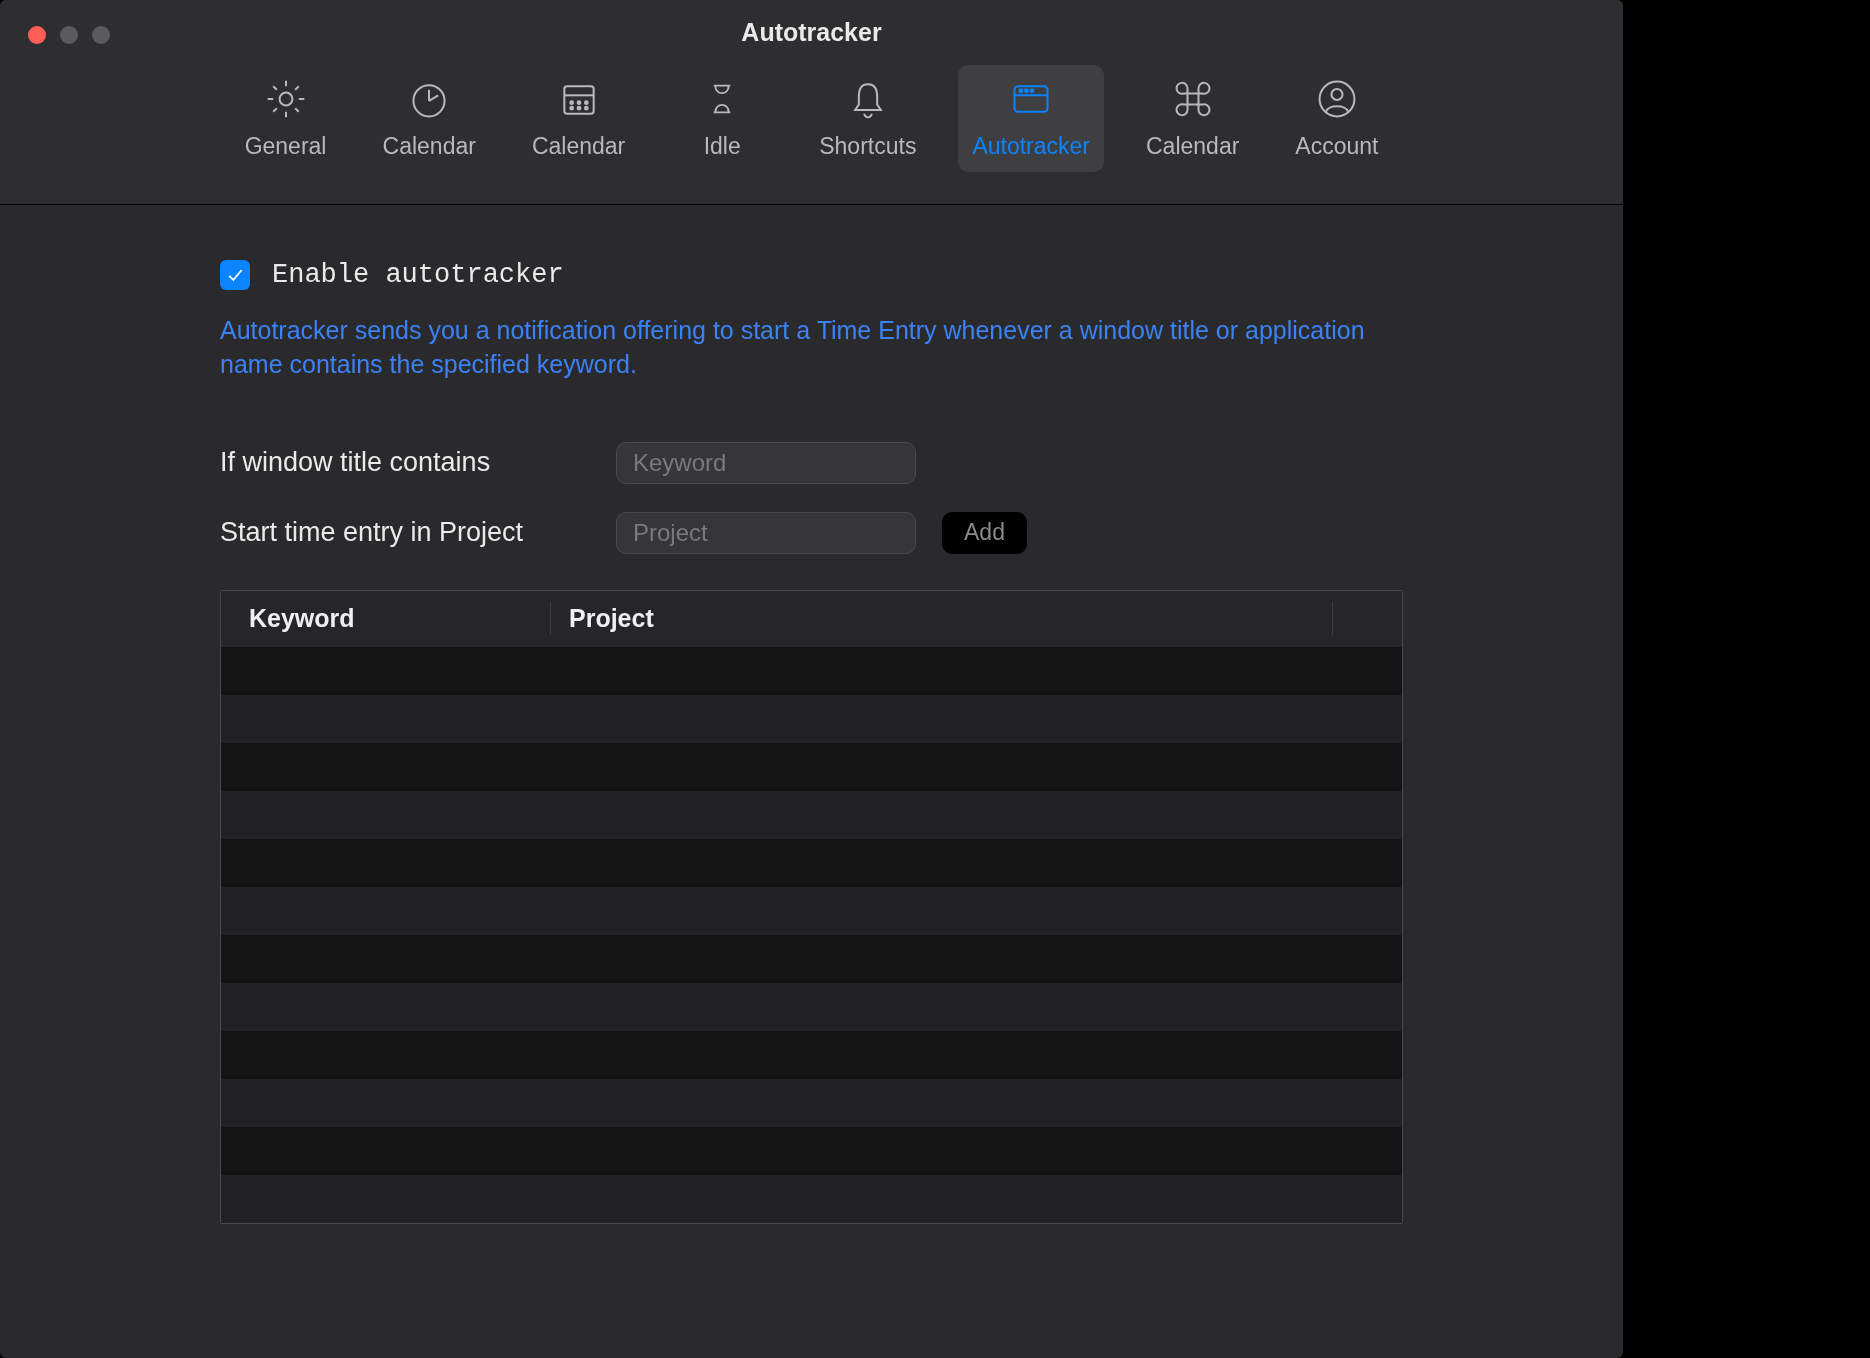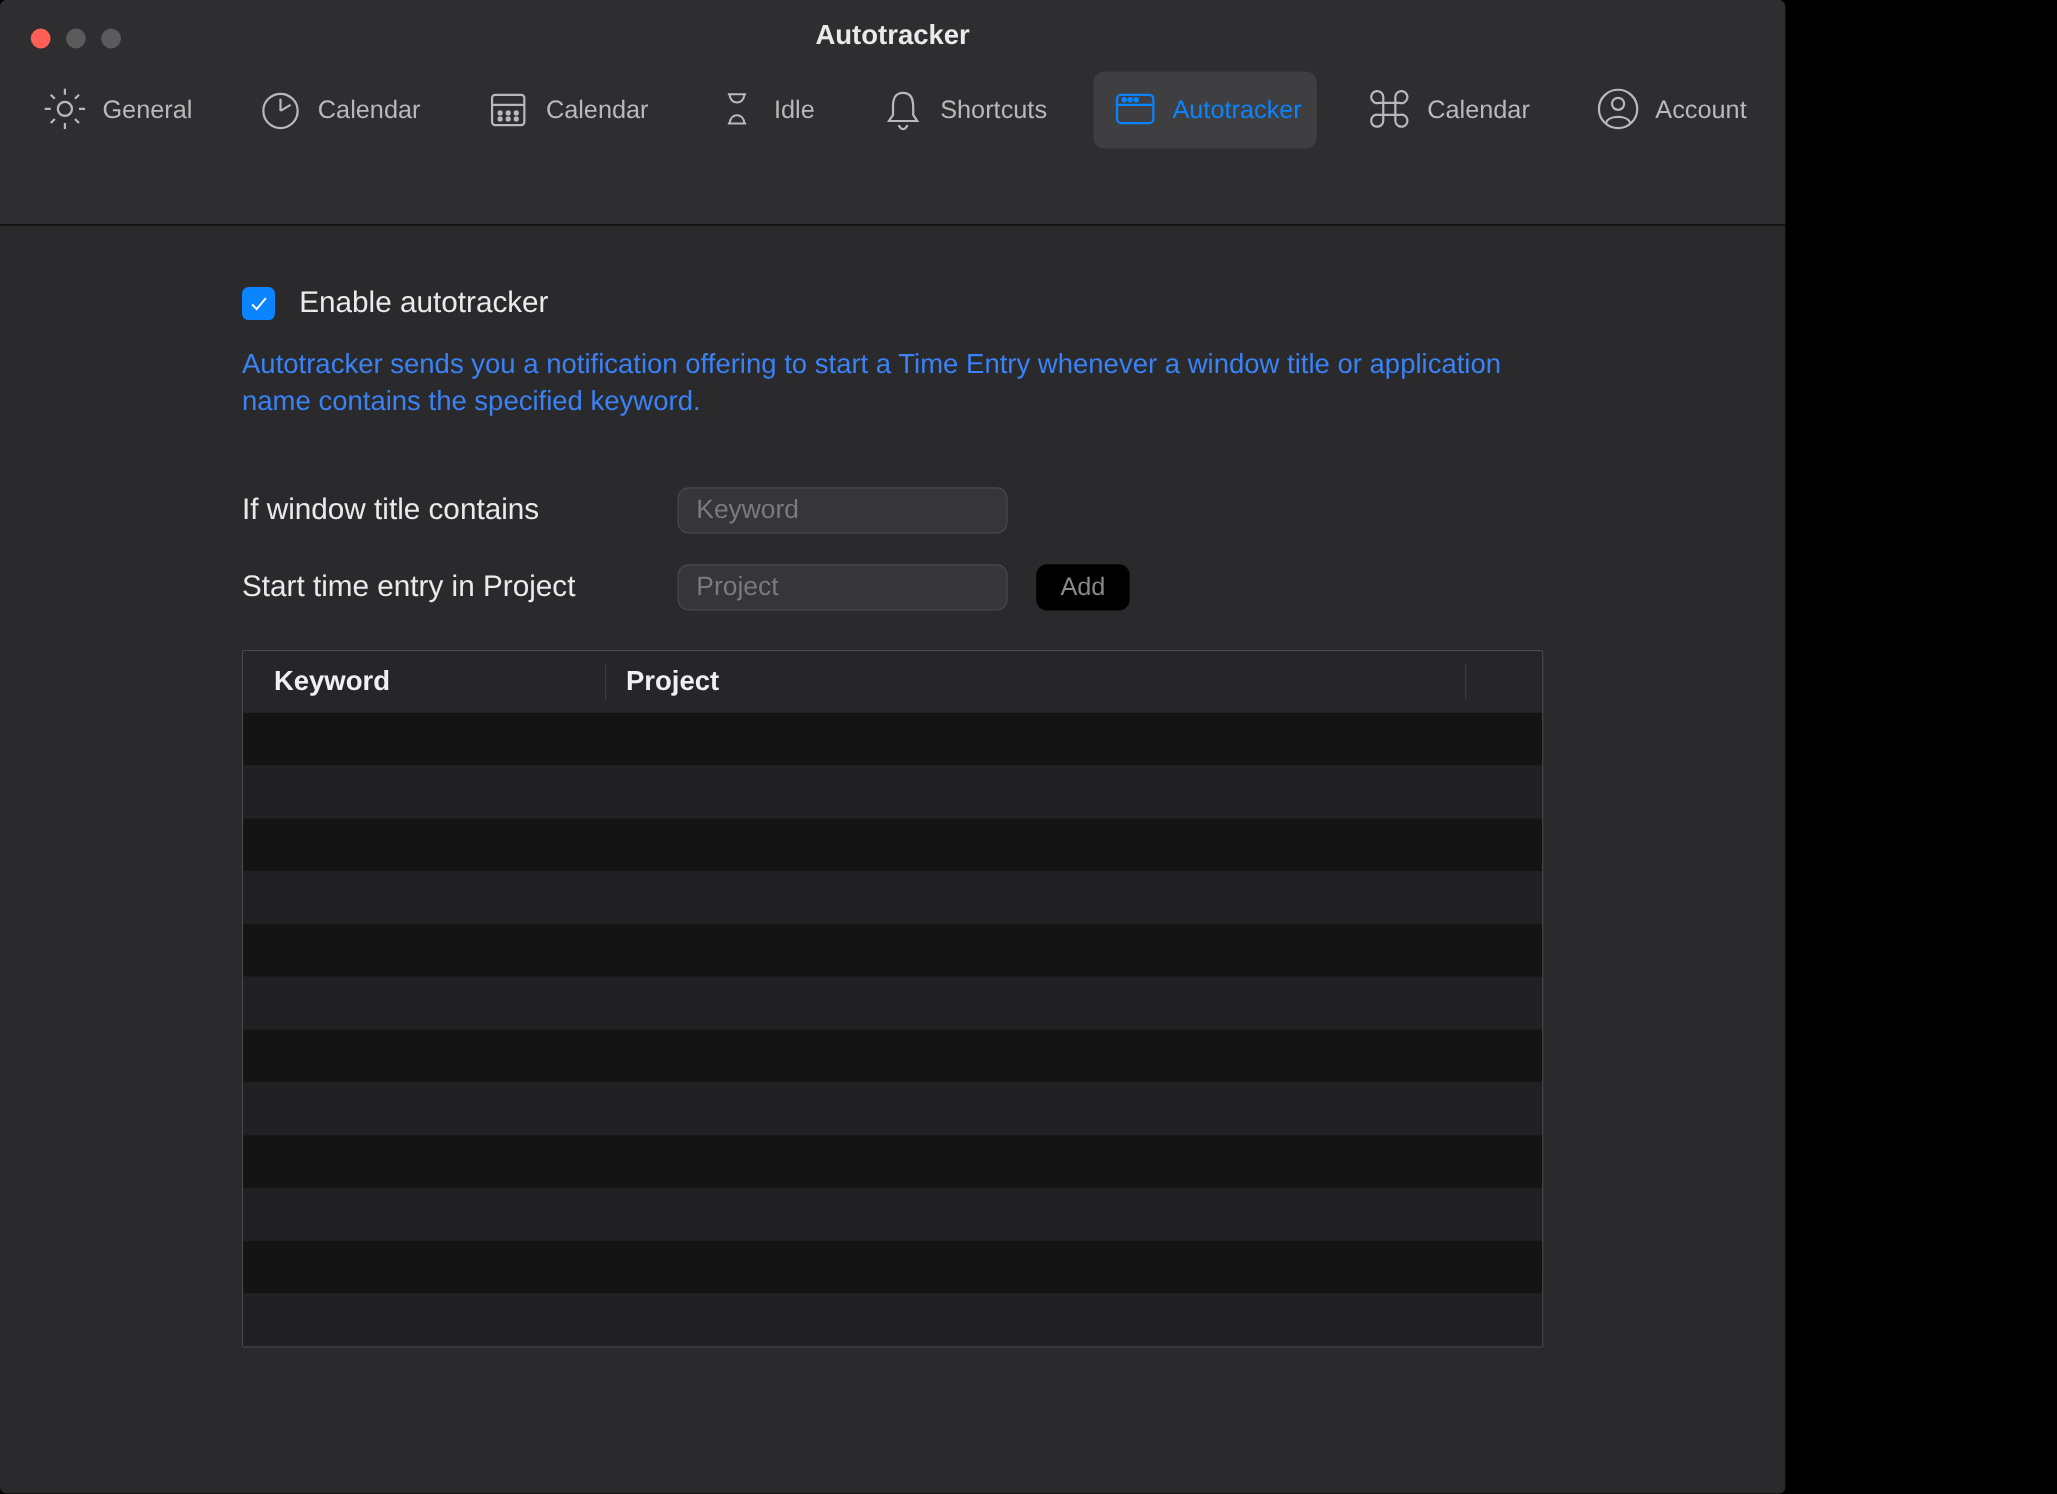--- a/index.html
+++ b/index.html
@@ -51,21 +51,21 @@
   .toolbar {
     position: absolute;
     top: 65px;
     left: 0; right: 0;
     display: flex;
     justify-content: center;
     gap: 28px;
   }
   .tab {
     display: flex;
-    flex-direction: row;
+    flex-direction: column;
     align-items: center;
     justify-content: flex-start;
     gap: 10px;
     padding: 10px 14px 12px 14px;
     border-radius: 10px;
     cursor: pointer;
     color: #b9b9bb;
     min-width: 110px;
   }
   .tab.selected {
@@ -84,20 +84,21 @@
   }
   .content {
     padding: 55px 220px 40px 220px;
     color: #d8d8da;
   }
   .checkbox-row {
     display: flex;
     align-items: center;
     gap: 22px;
     margin-bottom: 24px;
+    font-family: Liberation Mono, monospace;
   }
   .checkbox {
     width: 30px;
     height: 30px;
     border-radius: 6px;
     background: #0a84ff;
     display: flex;
     align-items: center;
     justify-content: center;
     color: #fff;

